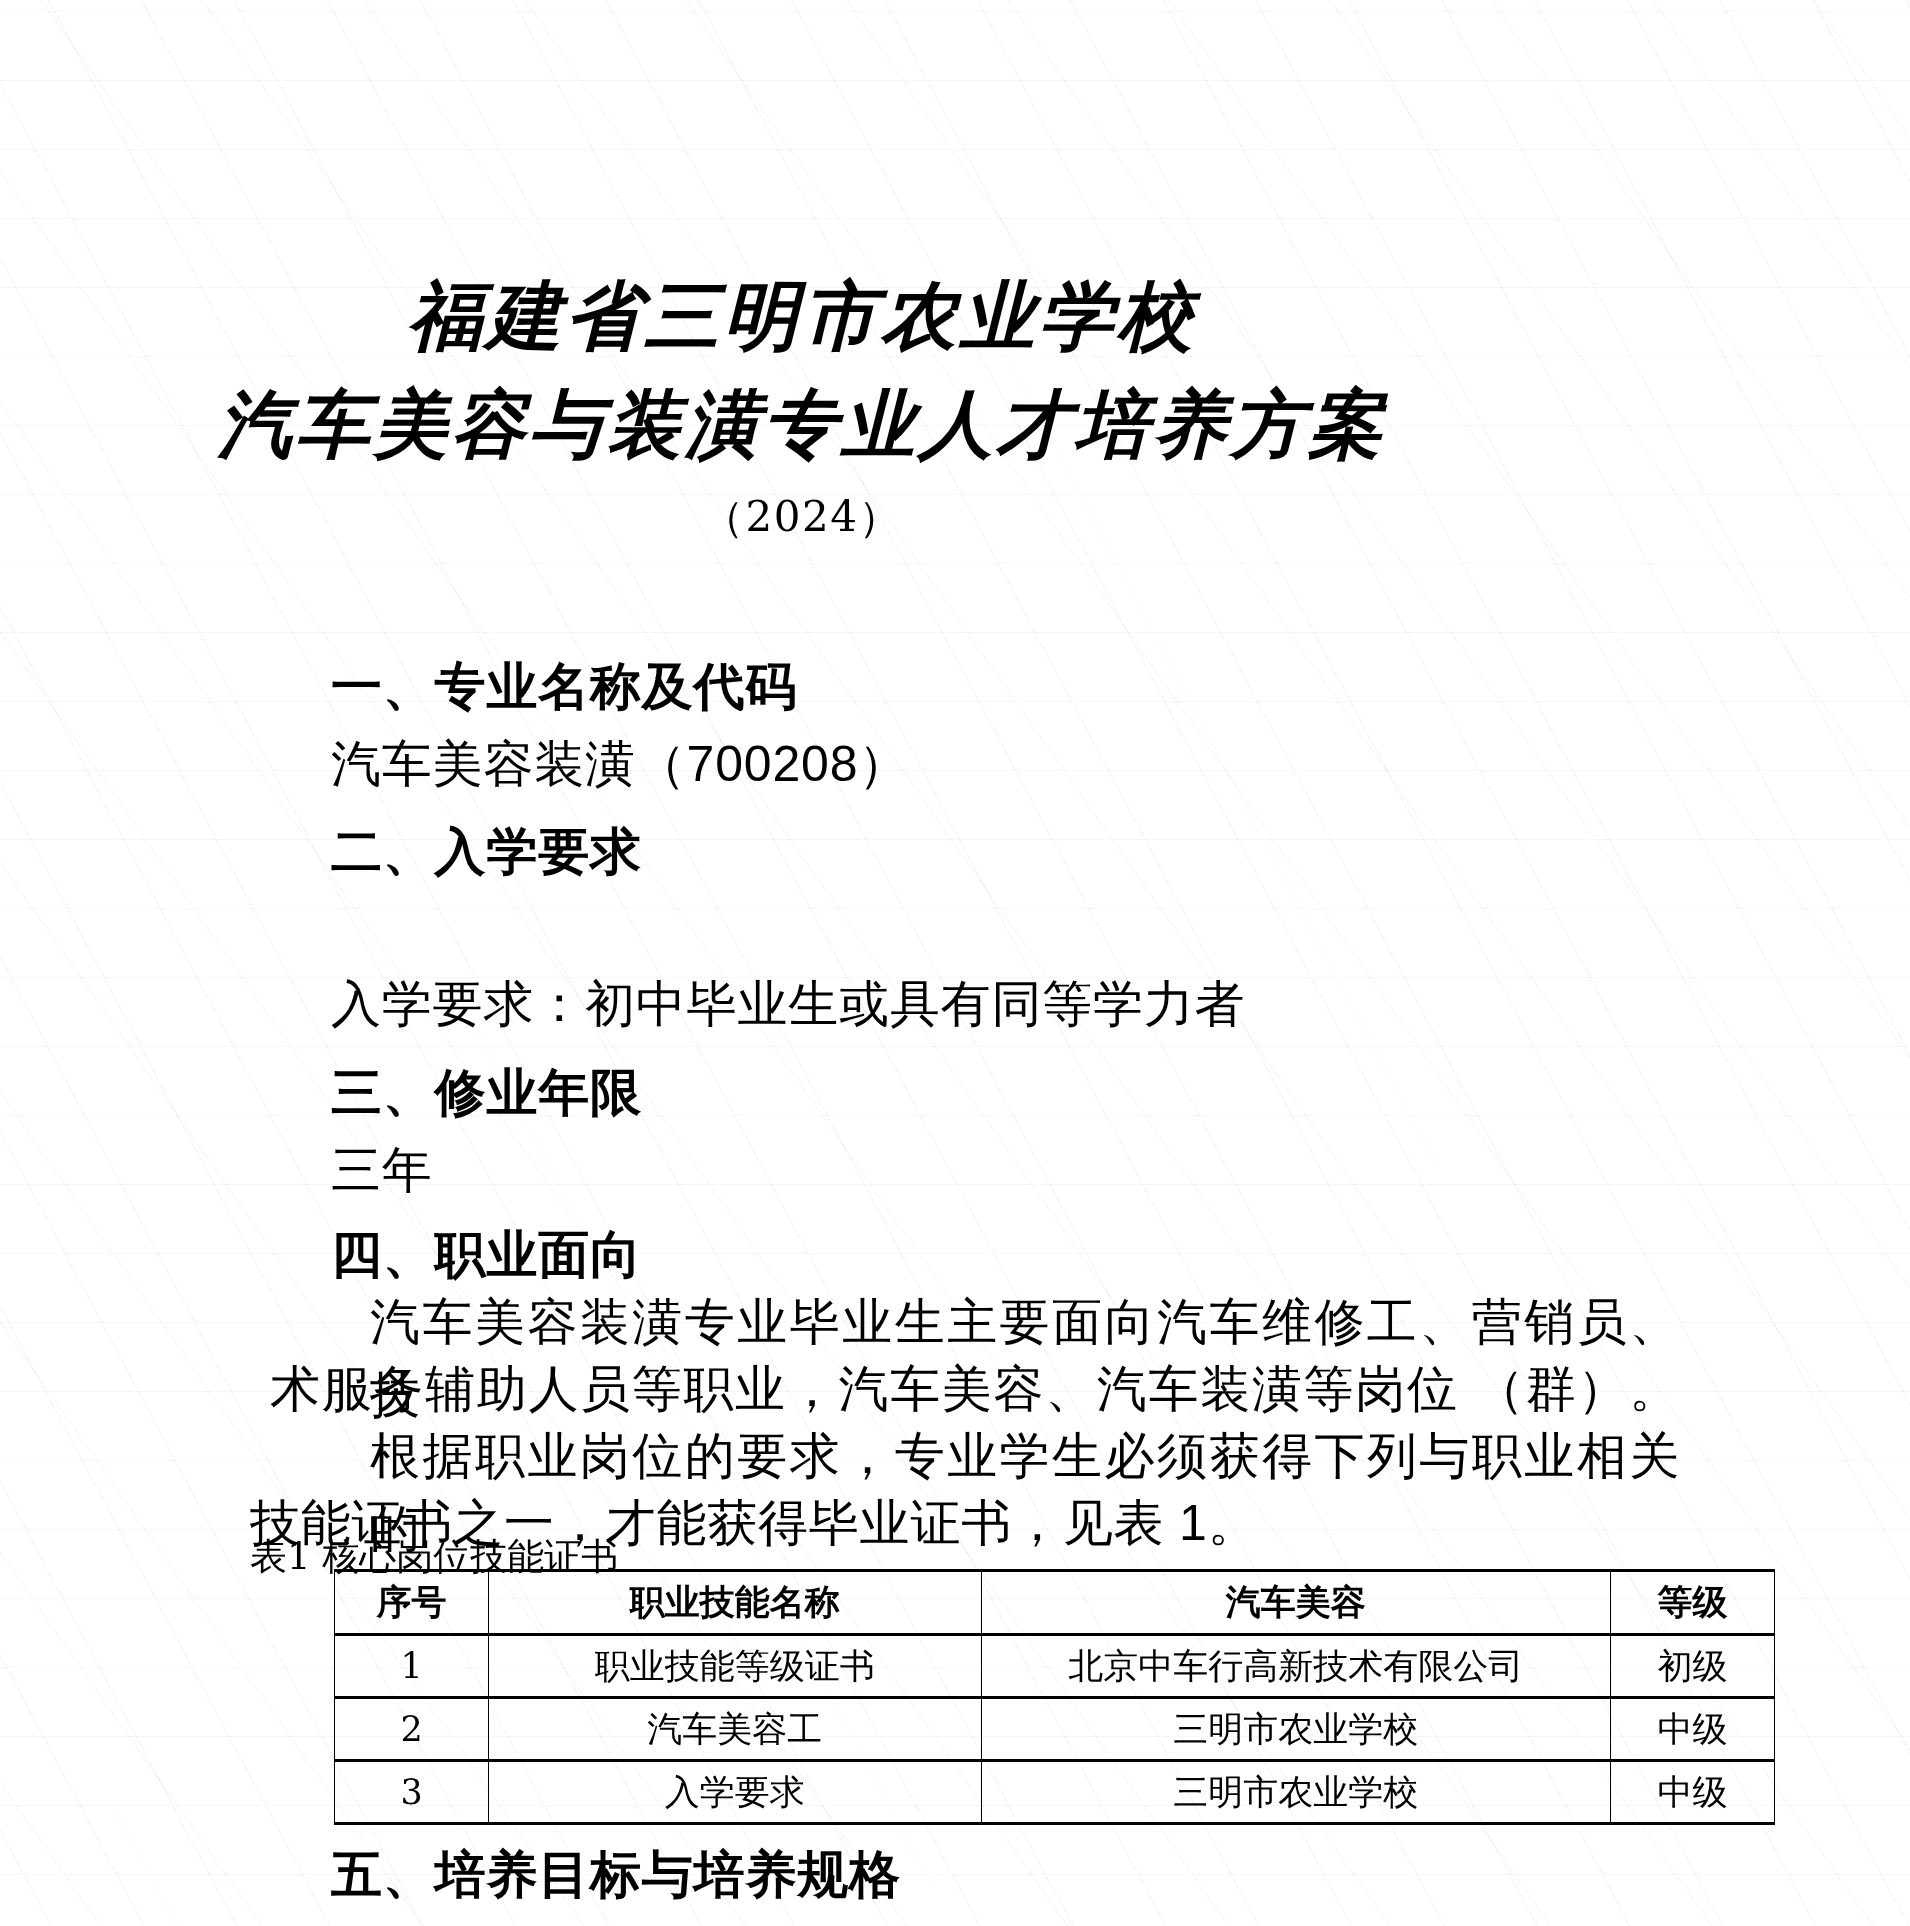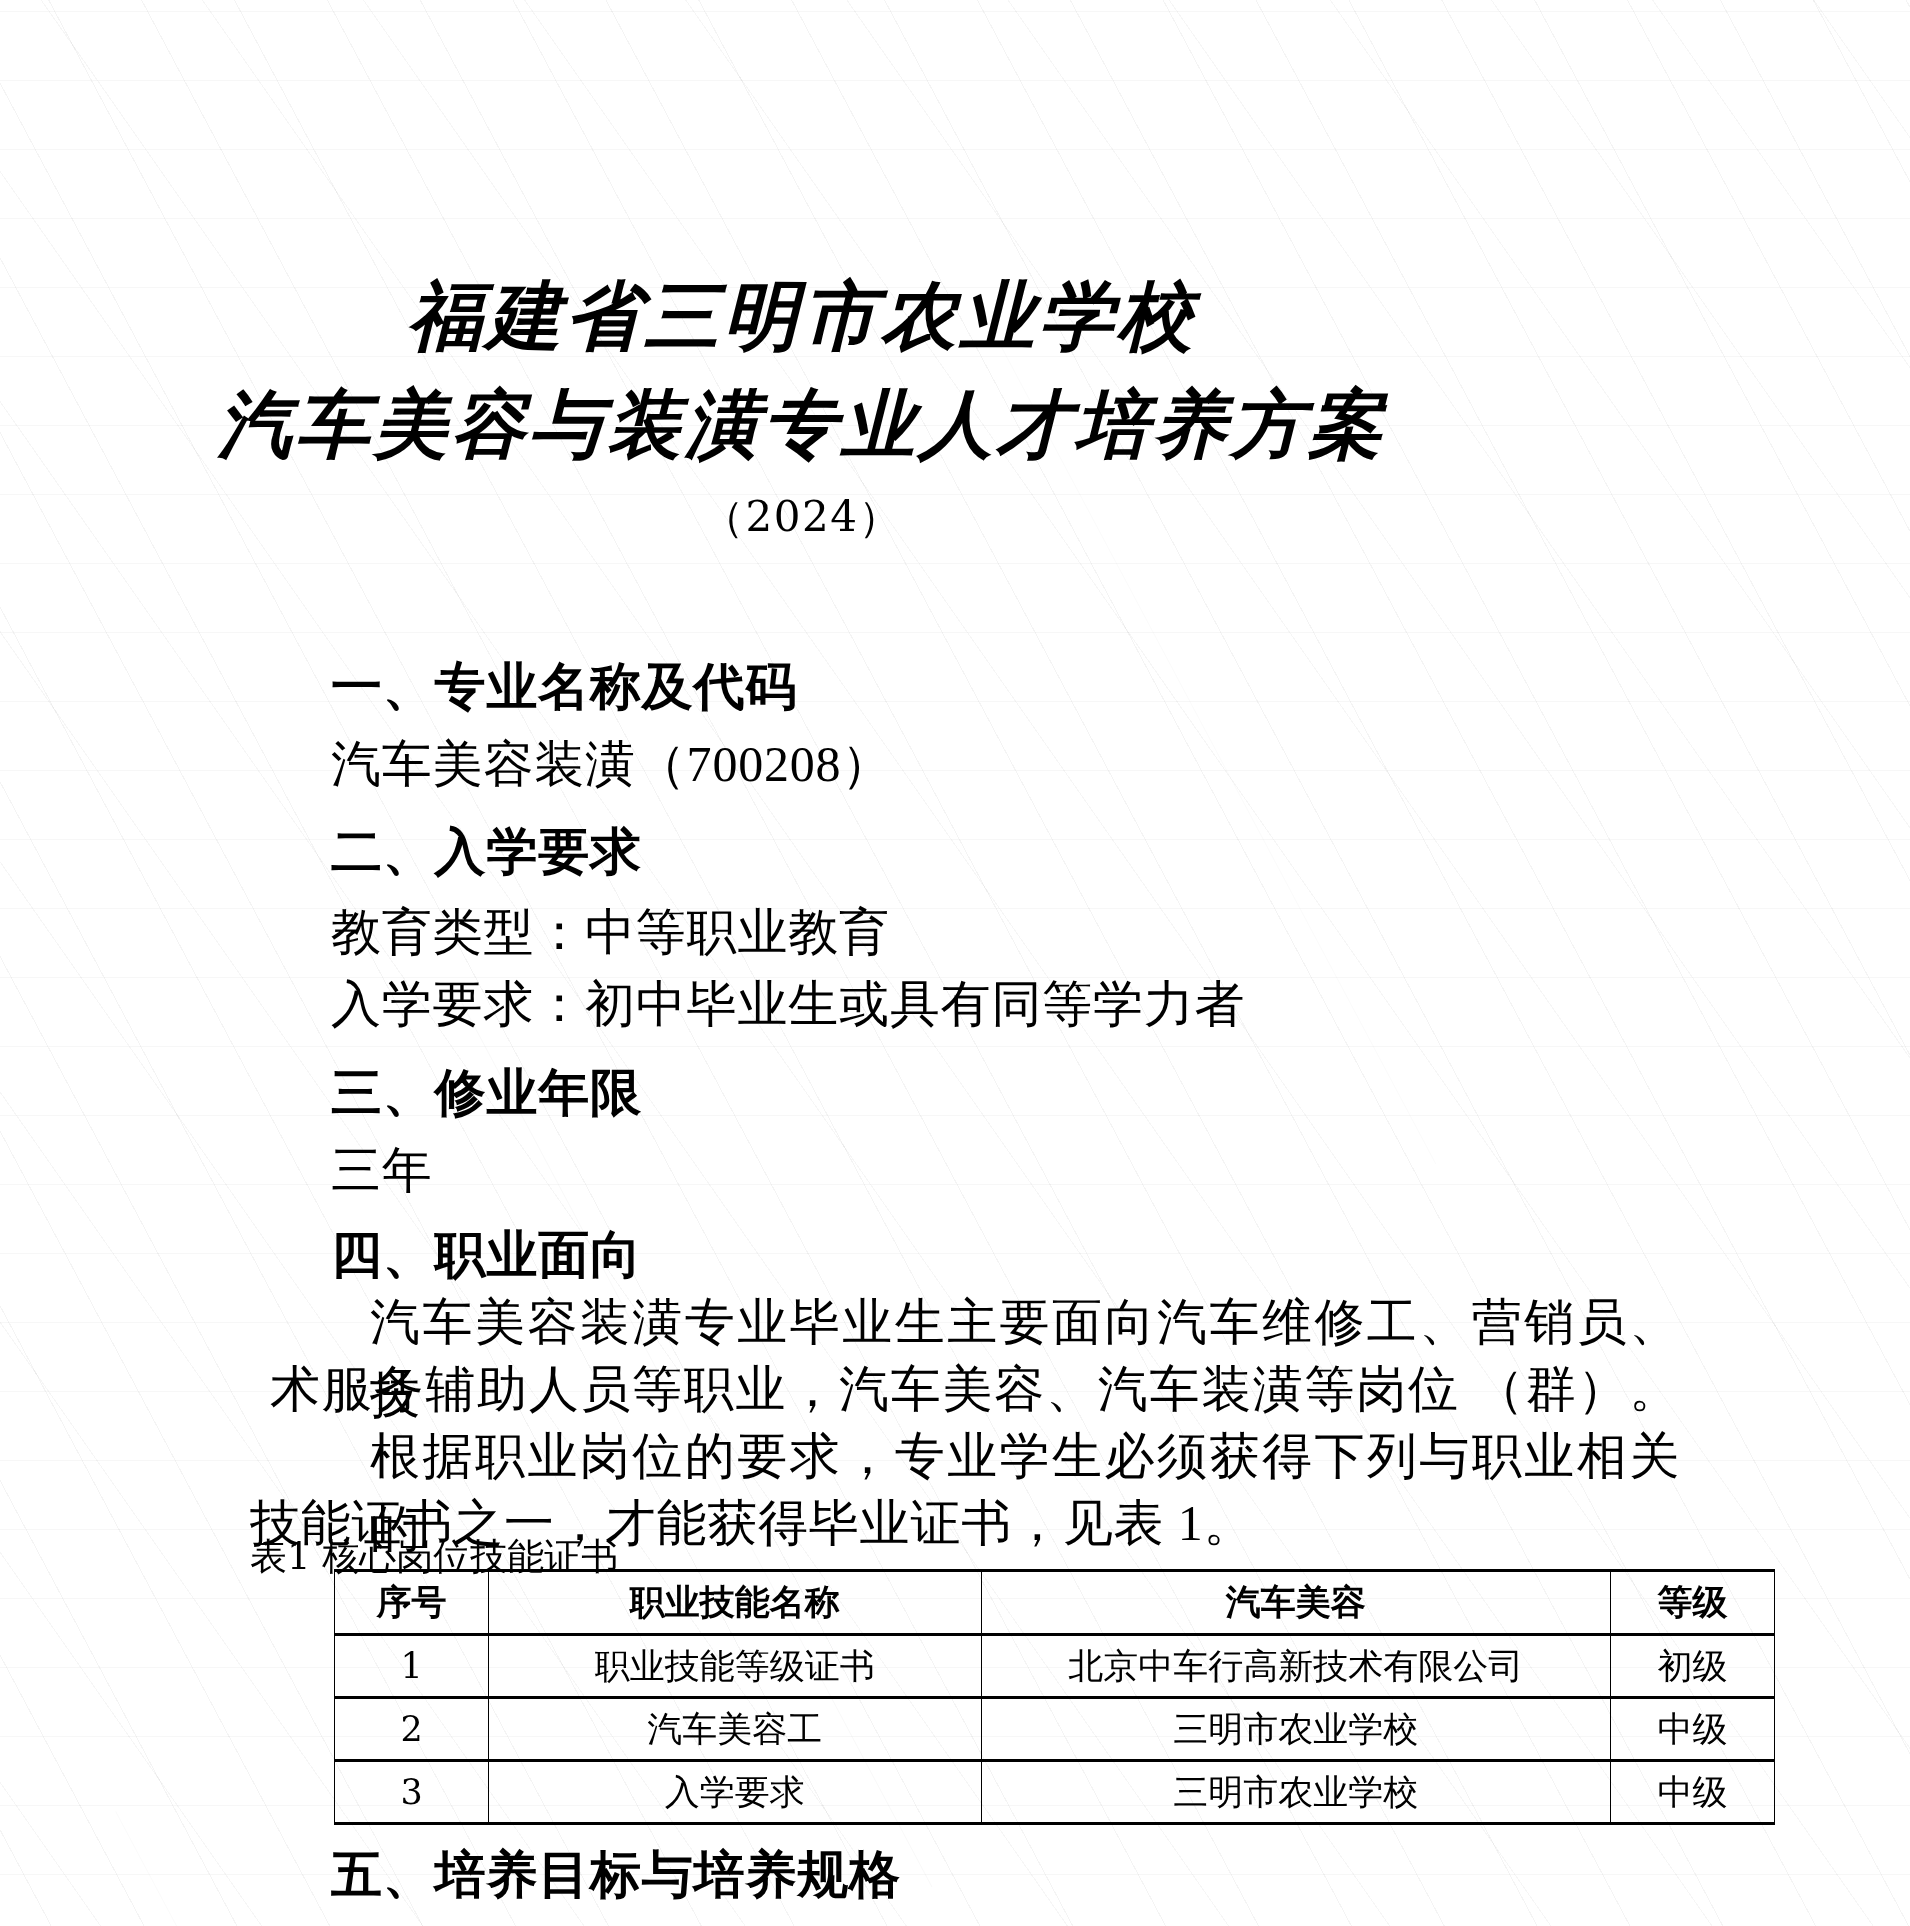--- a/index.html
+++ b/index.html
@@ -23,21 +23,21 @@
   }
   .streak{position:absolute;background:rgba(0,0,0,0.05);transform:rotate(62deg);transform-origin:left top;}
 
   .ln{
     position:absolute;
     left:250px;width:1410px;
     box-sizing:border-box;
     font-size:50px;line-height:73px;
     letter-spacing:0.8px;
   }
-  .serif{font-family:Liberation Serif, serif;}
+  .serif{font-family:Liberation Sans, sans-serif;}
   .head{
     font-family:"DejaVu Sans","Liberation Sans",sans-serif;
     font-weight:700;
     padding-left:81px;
     font-size:51px;
   }
   .single{padding-left:81px;}
   .ind{padding-left:100px;}
   .just{text-align:justify;text-align-last:justify;margin-left:20px;}
 
@@ -96,21 +96,20 @@
 <div class="page">
 
   <div class="title-ln" style="top:262px;font-size:75px;line-height:108px;">福建省三明市农业学校</div>
   <div class="title-ln" style="top:370px;font-size:74px;line-height:108px;">汽车美容与装潢专业人才培养方案</div>
   <div class="title-ln" style="top:472px;font-size:42px;line-height:89px;font-style:normal;font-weight:400;letter-spacing:1.5px;">（2024）</div>
 
   <div class="ln head" style="top:650px">一、专业名称及代码</div>
   <div class="ln serif single" style="top:728px">汽车美容装潢（700208）</div>
 
   <div class="ln head" style="top:815px">二、入学要求</div>
-  <div class="ln serif single" style="top:896px">教育类型：中等职业教育</div>
   <div class="ln serif single" style="top:968px">入学要求：初中毕业生或具有同等学力者</div>
 
   <div class="ln head" style="top:1056px">三、修业年限</div>
   <div class="ln serif single" style="top:1134px">三年</div>
 
   <div class="ln head" style="top:1218px">四、职业面向</div>
   <div class="ln serif ind just" style="top:1286px">汽车美容装潢专业毕业生主要面向汽车维修工、营销员、技</div>
   <div class="ln serif just" style="top:1353px">术服务辅助人员等职业，汽车美容、汽车装潢等岗位 （群）。</div>
   <div class="ln serif ind just" style="top:1420px">根据职业岗位的要求，专业学生必须获得下列与职业相关的</div>
   <div class="ln serif" style="top:1487px">技能证书之一，才能获得毕业证书，见表 1。</div>

